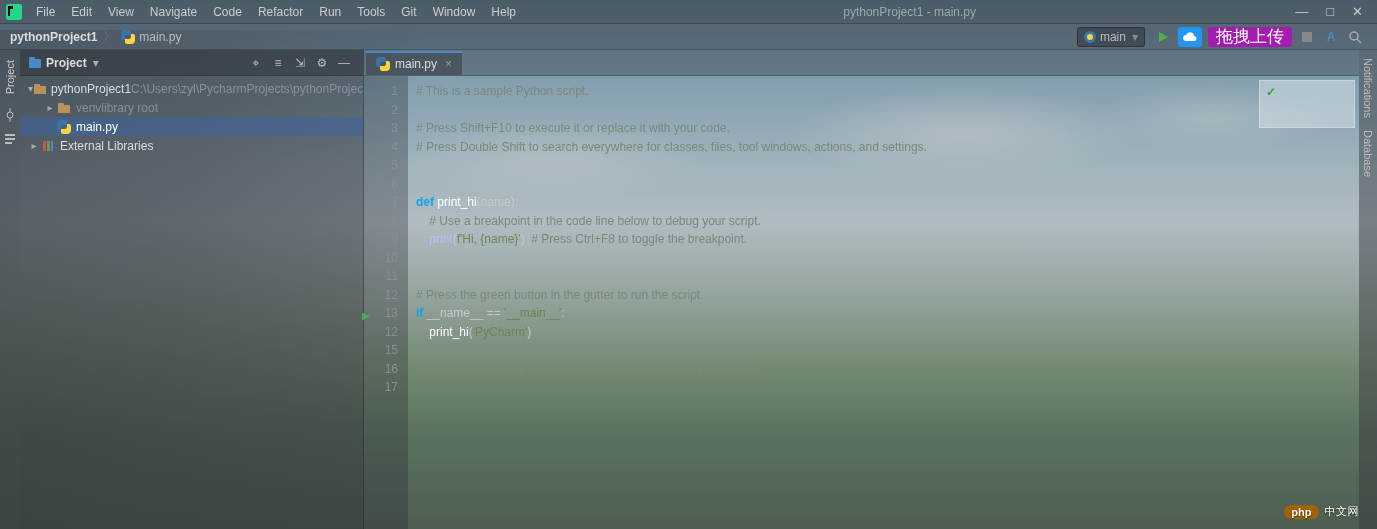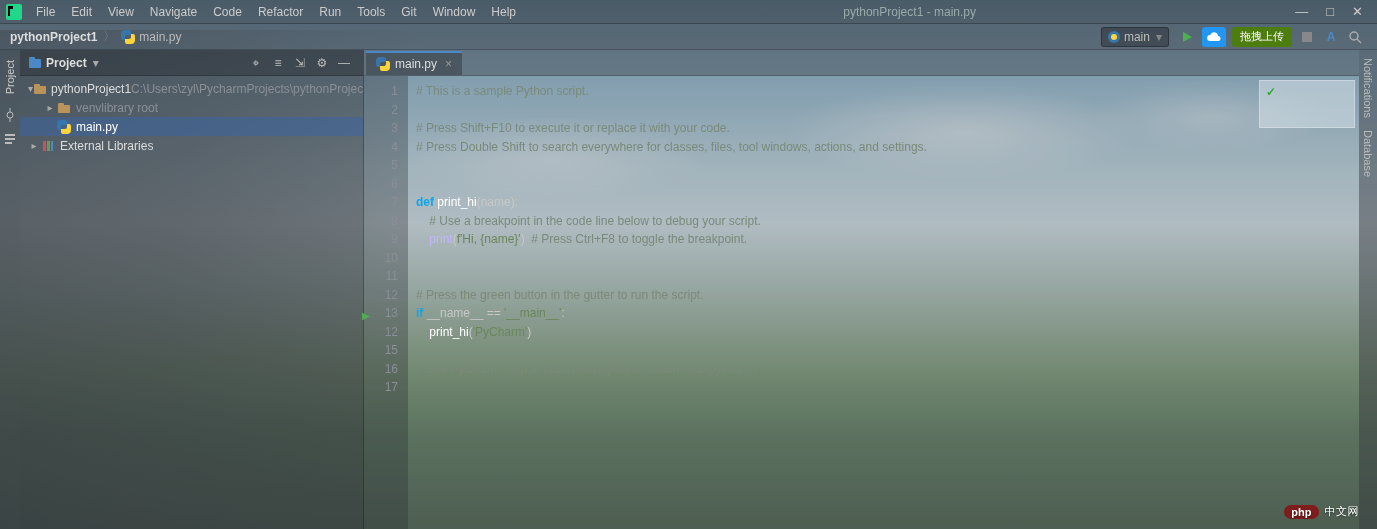--- a/index.html
+++ b/index.html
@@ -31,21 +31,21 @@
 .navbar{position:relative;z-index:3;height:26px;background:rgba(50,54,60,.45);display:flex;align-items:center;padding:0 10px;border-bottom:1px solid rgba(0,0,0,.2)}
 .navbar .crumb{color:#ddd;font-weight:600}
 .navbar .sep{margin:0 6px;color:#888}
 .navbar .fileicon{width:14px;height:14px;margin-right:4px;display:inline-flex;align-items:center}
 .navbar .spacer{flex:1}
 .navbar .runcfg{display:flex;align-items:center;background:rgba(30,33,38,.4);border:1px solid rgba(0,0,0,.3);border-radius:3px;padding:2px 6px;margin-right:6px}
 .navbar .runcfg .pyicon{width:12px;height:12px;margin-right:4px}
 .navbar .runcfg .dd{margin-left:6px;color:#888}
 .navbar .act{width:22px;height:20px;display:flex;align-items:center;justify-content:center;margin:0 1px}
 .navbar .cloud{width:24px;height:20px;background:#2196f3;border-radius:3px;display:flex;align-items:center;justify-content:center;margin:0 3px}
-.navbar .bluebtn{background:#4d7c0f;color:#fff;border-radius:3px;padding:2px 8px;height:20px;display:flex;align-items:center;font-size:11px;margin:16px 3px}
+.navbar .bluebtn{background:#a21caf;color:#fff;border-radius:3px;padding:2px 8px;height:20px;display:flex;align-items:center;font-size:17px;margin:16px 3px}
 
 
 .body{position:relative;z-index:3;flex:1;display:flex;min-height:0}
 
 
 .rail{width:20px;background:rgba(50,54,60,.55);display:flex;flex-direction:column;align-items:center;padding-top:6px;gap:10px}
 .rail .vtab{writing-mode:vertical-rl;transform:rotate(180deg);color:#ccc;font-size:11px;padding:4px 2px;background:rgba(80,86,96,.4)}
 .rail .ric{width:14px;height:14px}
 
 
@@ -75,21 +75,21 @@
 .gutter .runmark{position:absolute;left:-2px;top:3px;color:#4caf50;font-size:10px}
 .code{flex:1;padding:6px 16px 0 8px;font-family:"JetBrains Mono",Consolas,monospace;font-size:12.5px;line-height:18.5px;color:#c8c8c8;white-space:pre}
 .code .c{color:#7a8a7a}.code .kw{color:#0ea5e9;font-weight:700}.code .fn{color:#ffffff}.code .s{color:#6a8759}.code .p{color:#c8c8c8}.code .bi{color:#c4b5fd}
 .minimap{position:absolute;top:4px;right:4px;width:96px;height:48px;background:rgba(220,230,235,.5);border:1px solid rgba(255,255,255,.3)}
 .minimap .chk{position:absolute;top:4px;left:6px;color:#3a3;font-weight:bold}
 .rrail{width:18px;background:rgba(50,54,60,.45);display:flex;flex-direction:column;align-items:center;padding-top:8px;gap:12px}
 .rrail .vt{writing-mode:vertical-rl;color:#bbb;font-size:11px}
 
 
 .wm{position:absolute;right:18px;bottom:10px;z-index:4;display:flex;align-items:center;gap:6px;color:#fff;text-shadow:0 1px 2px rgba(0,0,0,.6)}
-.wm .badge{background:#7f1d1d;color:#fff;font-weight:700;border-radius:9px;padding:1px 7px;font-size:11px}
+.wm .badge{background:#a16207;color:#fff;font-weight:700;border-radius:9px;padding:1px 7px;font-size:11px}
 .wm .txt{font-size:11px;letter-spacing:.5px}
 
 svg{display:block}
 </style>
 </head>
 <body>
 
 <div class="root">
   <div class="bg"></div>
   <div class="overlay"></div>

